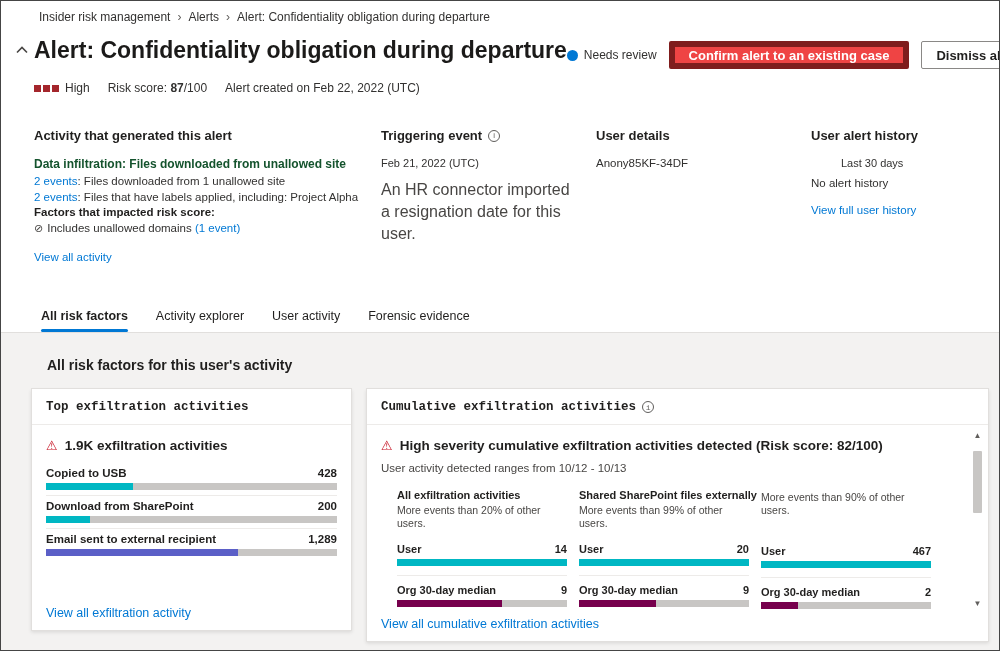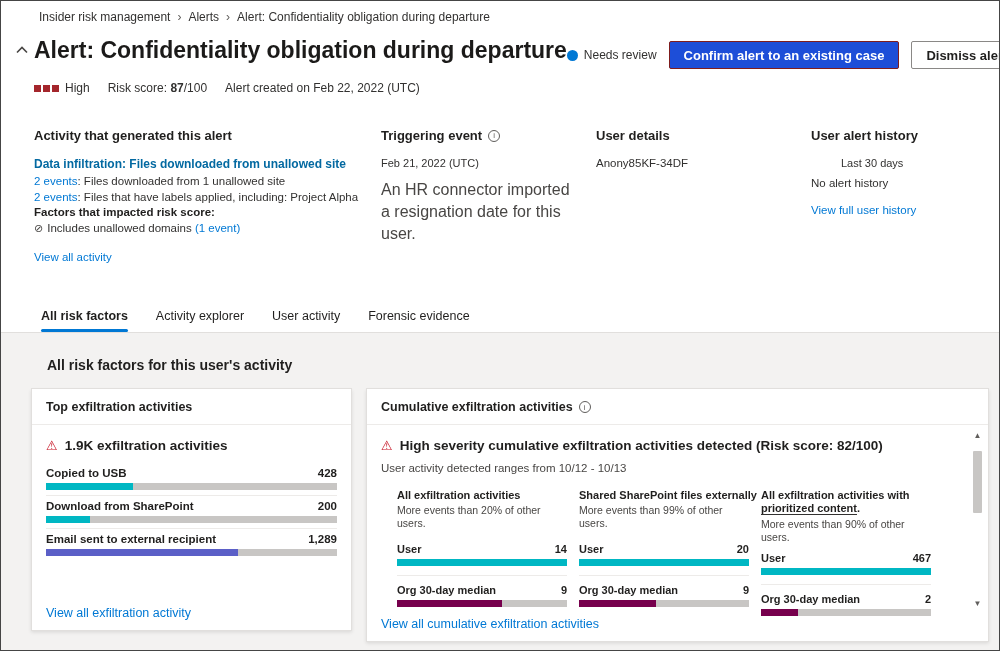--- a/index.html
+++ b/index.html
@@ -12,40 +12,40 @@
   .crumb-sep { color:#605e5c; }
 
   
   .header-row { display:flex; align-items:flex-start; padding:13px 12px 0 8px; }
   .collapse-btn { width:25px; padding-top:9px; display:flex; justify-content:center; cursor:pointer; flex:none; }
   .page-title { font-size:23px; font-weight:700; color:#1b1a19; line-height:1.2; white-space:nowrap; }
   .header-actions { margin-left:auto; display:flex; align-items:center; gap:12px; padding-top:4px; flex:none; }
   .status { display:flex; align-items:center; gap:6px; font-size:12px; color:#323130; white-space:nowrap; }
   .status-dot { width:11px; height:11px; border-radius:50%; background:#0078d4; flex:none; }
   .btn { font-family:inherit; font-size:13px; font-weight:600; border-radius:2px; padding:0 14px; height:28px; cursor:pointer; white-space:nowrap; }
-  .btn-primary { background:#1d4ed8; color:#fff; border:1px solid #7f1d1d; }
+  .btn-primary { background:#ef4444; color:#fff; border:6px solid #7f1d1d; }
   .btn-default { background:#fff; color:#201f1e; border:1px solid #8a8886; }
 
   
   .severity-row { display:flex; align-items:center; padding:12px 0 0 33px; font-size:12px; color:#323130; }
   .sev-squares { display:inline-flex; gap:2px; margin-right:6px; }
   .sev-squares i { width:7px; height:7px; background:#a4262c; display:block; }
   .sev-item { margin-left:18px; }
   .sev-item b { font-weight:700; }
 
   
   .info-columns { display:flex; padding:33px 20px 0 33px; }
   .info-col h3 { font-size:13px; font-weight:700; color:#201f1e; margin-bottom:14px; display:flex; align-items:center; gap:6px; }
   .col-activity { width:347px; flex:none; }
   .col-trigger  { width:215px; flex:none; }
   .col-user     { width:215px; flex:none; }
   .col-history  { flex:1; }
   .act-line { font-size:11.5px; line-height:15.5px; color:#323130; }
   .nowrap { white-space:nowrap; }
-  .act-sub { font-weight:700; font-size:12px; margin-bottom:3px; color:#0369a1; }
+  .act-sub { font-weight:700; font-size:12px; margin-bottom:3px; color:#14532d; }
   .factors-heading { font-weight:700; color:#201f1e; }
   .link { color:#0078d4; cursor:pointer; text-decoration:none; }
   .view-all { display:inline-block; margin-top:15px; font-size:11.5px;text-align:center; }
   .blocked-icon { color:#484644; font-size:11px; margin-right:4px; }
   .forensic-icon { display:inline-block; vertical-align:-1px; }
   .info-icon { width:12px; height:12px; border:1px solid #605e5c; border-radius:50%; display:inline-flex; align-items:center; justify-content:center; font-size:8px; font-weight:400; color:#605e5c; cursor:pointer; flex:none; }
   .trigger-date { font-size:11px; margin-bottom:10px; }
   .trigger-desc { font-size:16px; color:#484644; line-height:22px; width:192px; }
   .user-name { font-size:11.5px; }
   .hist-period { font-size:11px; margin-bottom:8px;padding-left:30px; }
@@ -56,21 +56,21 @@
   .tabs { display:flex; gap:28px; padding-left:40px; margin-top:44px; }
   .tab { font-size:12.5px; color:#201f1e; padding-bottom:9px; cursor:pointer; position:relative; white-space:nowrap; }
   .tab.active { font-weight:700; }
   .tab.active::after { content:""; position:absolute; left:0; right:0; bottom:0; height:3px; background:#0078d4; border-radius:2px; }
 
   
   .risk-section { flex:1; background:#f3f2f1; border-top:1px solid #e1dfdd; overflow:hidden; }
   .risk-heading { font-size:14px; font-weight:700; color:#201f1e; padding:24px 0 0 46px; }
   .cards { display:flex; gap:14px; padding:15px 10px 0 30px; align-items:flex-start; }
   .card { background:#fff; border:1px solid #e1dfdd; box-shadow:0 1.6px 3.6px rgba(0,0,0,.1); position:relative; }
-  .card-header { display:flex; align-items:center; gap:6px; font-size:12.5px; font-weight:600; color:#201f1e; padding:11px 14px 10px; border-bottom:1px solid #edebe9; }
+  .card-header { display:flex; align-items:center; gap:6px; font-size:12.5px; font-weight:600; color:#201f1e; padding:11px 14px 10px; border-bottom:1px solid #edebe9;font-family:Liberation Mono, monospace; }
   .card1 { width:321px; height:243px; flex:none; }
   .card2 { flex:1; height:254px; }
   .card-body { padding:10px 14px 0; }
   .card2 .card-body { padding-right:30px; }
   .alert-line { display:flex; align-items:flex-start; gap:7px; margin:3px 0 8px; }
   .warn-icon { color:#c50f1f; font-size:13px; line-height:1.3; flex:none; }
   .alert-text { font-size:13.5px; font-weight:700; color:#201f1e; white-space:nowrap; }
   .card-link { position:absolute; left:14px; bottom:10px; font-size:12.5px; white-space:nowrap; }
 
   
@@ -283,21 +283,20 @@
                   <span>Org 30-day median</span>
                   <span>9</span>
                 </div>
               <div class="stat-bar">
                   <div class="stat-fill" style="width: 45%; background: rgb(119, 0, 77);"></div>
                 </div>
             </div>
 
             <div class="group">
               <div class="group-head">
-                <div class="group-title"><span>All exfiltration activities with</span> <span class="u">prioritized content</span><span>.</span></div>
                 <div class="group-note">More events than 90% of other users.</div>
               </div>
               <div class="stat-row">
                   <span>User</span>
                   <span>467</span>
                 </div>
               <div class="stat-bar">
                   <div class="stat-fill" style="width: 100%; background: rgb(0, 183, 195);"></div>
                 </div>
               <div class="stat-sep"></div>

